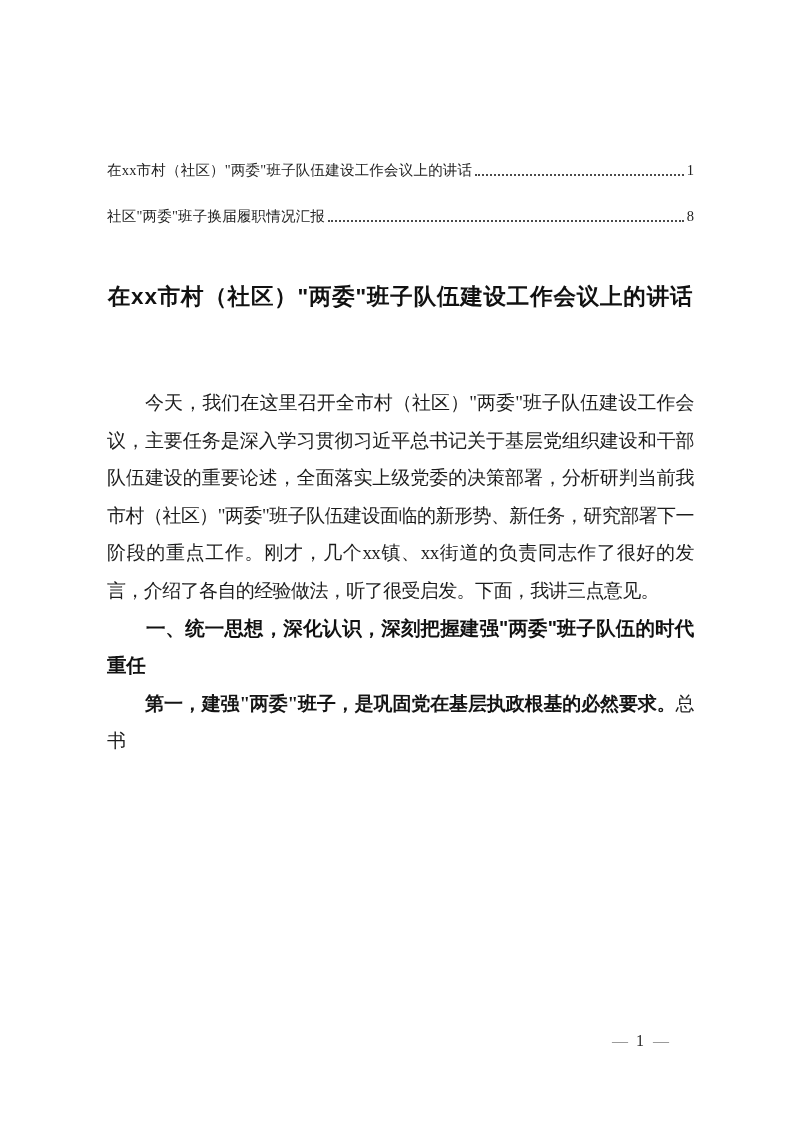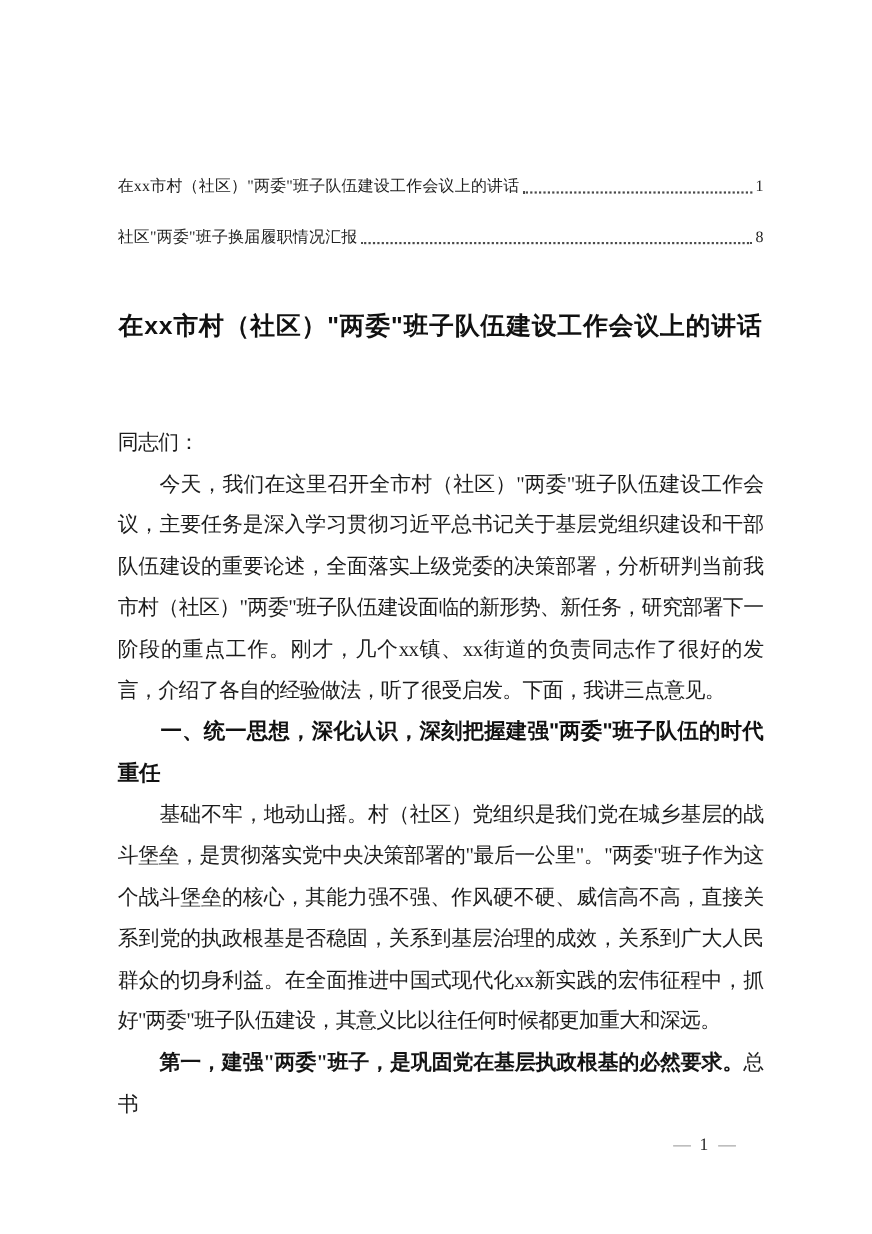--- a/index.html
+++ b/index.html
@@ -136,24 +136,22 @@
     <div class="toc-entry">
       <span class="toc-title">社区"两委"班子换届履职情况汇报</span>
       <span class="toc-dots"></span>
       <span class="toc-page">8</span>
     </div>
   </nav>
 
   <h1 class="doc-title">在xx市村（社区）"两委"班子队伍建设工作会议上的讲话</h1>
 
   <div class="body-text">
-    <p class="salutation">同志们：</p>
     <p class="para">今天，我们在这里召开全市村（社区）"两委"班子队伍建设工作会议，主要任务是深入学习贯彻习近平总书记关于基层党组织建设和干部队伍建设的重要论述，全面落实上级党委的决策部署，分析研判当前我市村（社区）"两委"班子队伍建设面临的新形势、新任务，研究部署下一阶段的重点工作。刚才，几个xx镇、xx街道的负责同志作了很好的发言，介绍了各自的经验做法，听了很受启发。下面，我讲三点意见。</p>
     <h2 class="section-heading">一、统一思想，深化认识，深刻把握建强"两委"班子队伍的时代重任</h2>
-    <p class="para">基础不牢，地动山摇。村（社区）党组织是我们党在城乡基层的战斗堡垒，是贯彻落实党中央决策部署的"最后一公里"。"两委"班子作为这个战斗堡垒的核心，其能力强不强、作风硬不硬、威信高不高，直接关系到党的执政根基是否稳固，关系到基层治理的成效，关系到广大人民群众的切身利益。在全面推进中国式现代化xx新实践的宏伟征程中，抓好"两委"班子队伍建设，其意义比以往任何时候都更加重大和深远。</p>
     <p class="para"><b class="lead">第一，建强"两委"班子，是巩固党在基层执政根基的必然要求。</b><span>总书</span></p>
   </div>
 
   <div class="footer">
     <span class="dash">—</span>
     <span class="num">1</span>
     <span class="dash">—</span>
   </div>
 
 </div>

